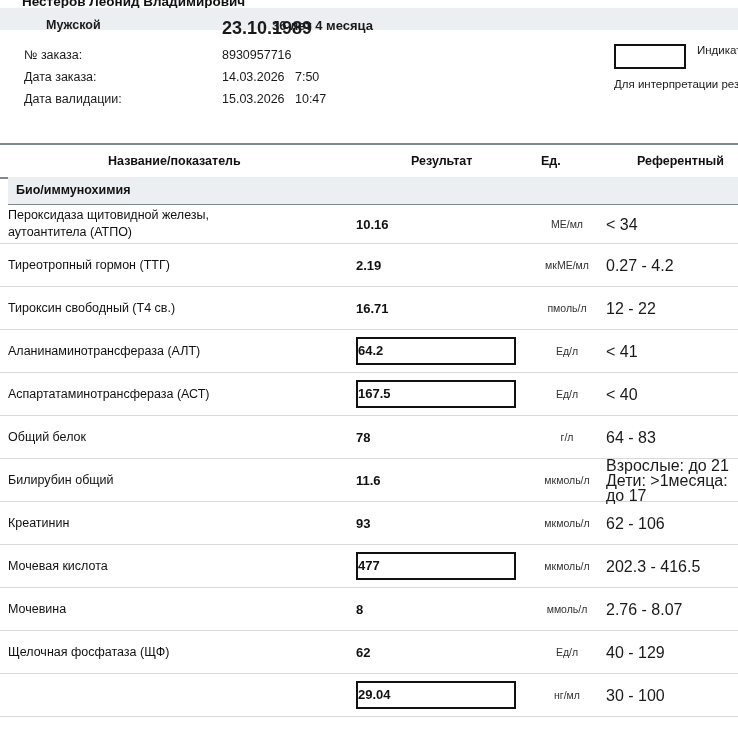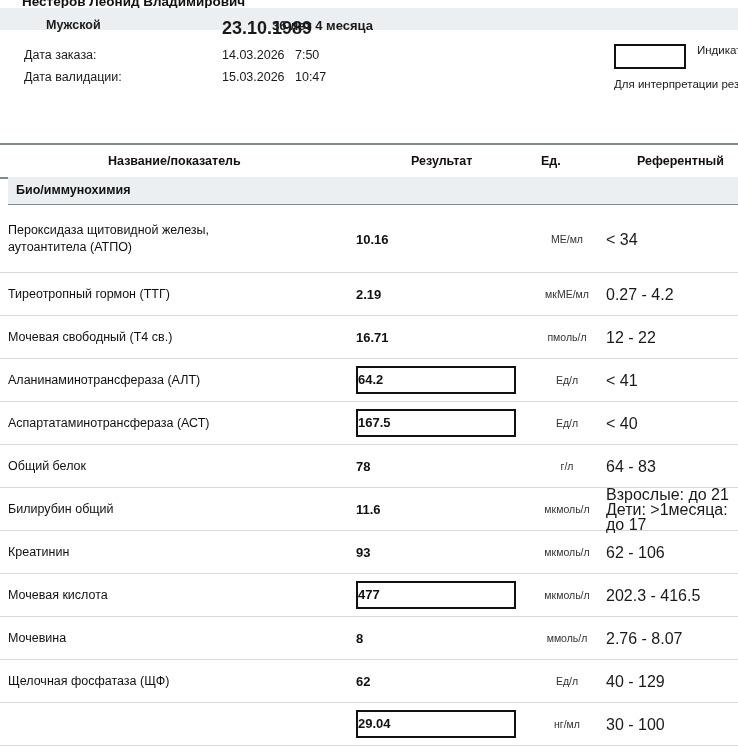--- a/index.html
+++ b/index.html
@@ -169,21 +169,21 @@
     font-weight: bold;
     color: #111;
   }
 
   .row {
     position: relative;
     border-bottom: 1px solid #d6dadd;
     box-sizing: border-box;
   }
   .row-h1 { height: 43px; }
-  .row-h2 { height: 68px; }
+  .row-h2 { height: 39px; }
 
   .cell-name {
     position: absolute;
     left: 8px;
     top: 50%;
     transform: translateY(-50%);
     font-size: 12.5px;
     line-height: 17px;
     color: #111;
     white-space: pre-line;
@@ -235,20 +235,24 @@
 
   <div class="patient-name">Нестеров Леонид Владимирович</div>
 
   <div class="demographics">
     <div class="demo-sex">Мужской</div>
     <div class="demo-dob">23.10.1989</div>
     <div class="demo-age">36 лет 4 месяца</div>
   </div>
 
   <div class="order-info">
+      <div class="order-row">
+        <div class="order-label">№ заказа:</div>
+        <div class="order-value">8930957716</div>
+      </div>
       <div class="order-row">
         <div class="order-label">Дата заказа:</div>
         <div class="order-value">14.03.2026   7:50</div>
       </div>
       <div class="order-row">
         <div class="order-label">Дата валидации:</div>
         <div class="order-value">15.03.2026   10:47</div>
       </div>
     </div>
 
@@ -279,21 +283,21 @@
           <div class="cell-unit">МЕ/мл</div>
           <div class="cell-ref">&lt; 34</div>
         </div>
         <div class="row row-h1">
           <div class="cell-name">Тиреотропный гормон (ТТГ)</div>
           <div class="cell-result">2.19</div>
           <div class="cell-unit">мкМЕ/мл</div>
           <div class="cell-ref">0.27 - 4.2</div>
         </div>
         <div class="row row-h1">
-          <div class="cell-name">Мочевая свободный (Т4 св.)</div>
+          <div class="cell-name">Тироксин свободный (Т4 св.)</div>
           <div class="cell-result">16.71</div>
           <div class="cell-unit">пмоль/л</div>
           <div class="cell-ref">12 - 22</div>
         </div>
         <div class="row row-h1">
           <div class="cell-name">Аланинаминотрансфераза (АЛТ)</div>
           <div class="cell-result flagged">64.2</div>
           <div class="cell-unit">Ед/л</div>
           <div class="cell-ref">&lt; 41</div>
         </div>

